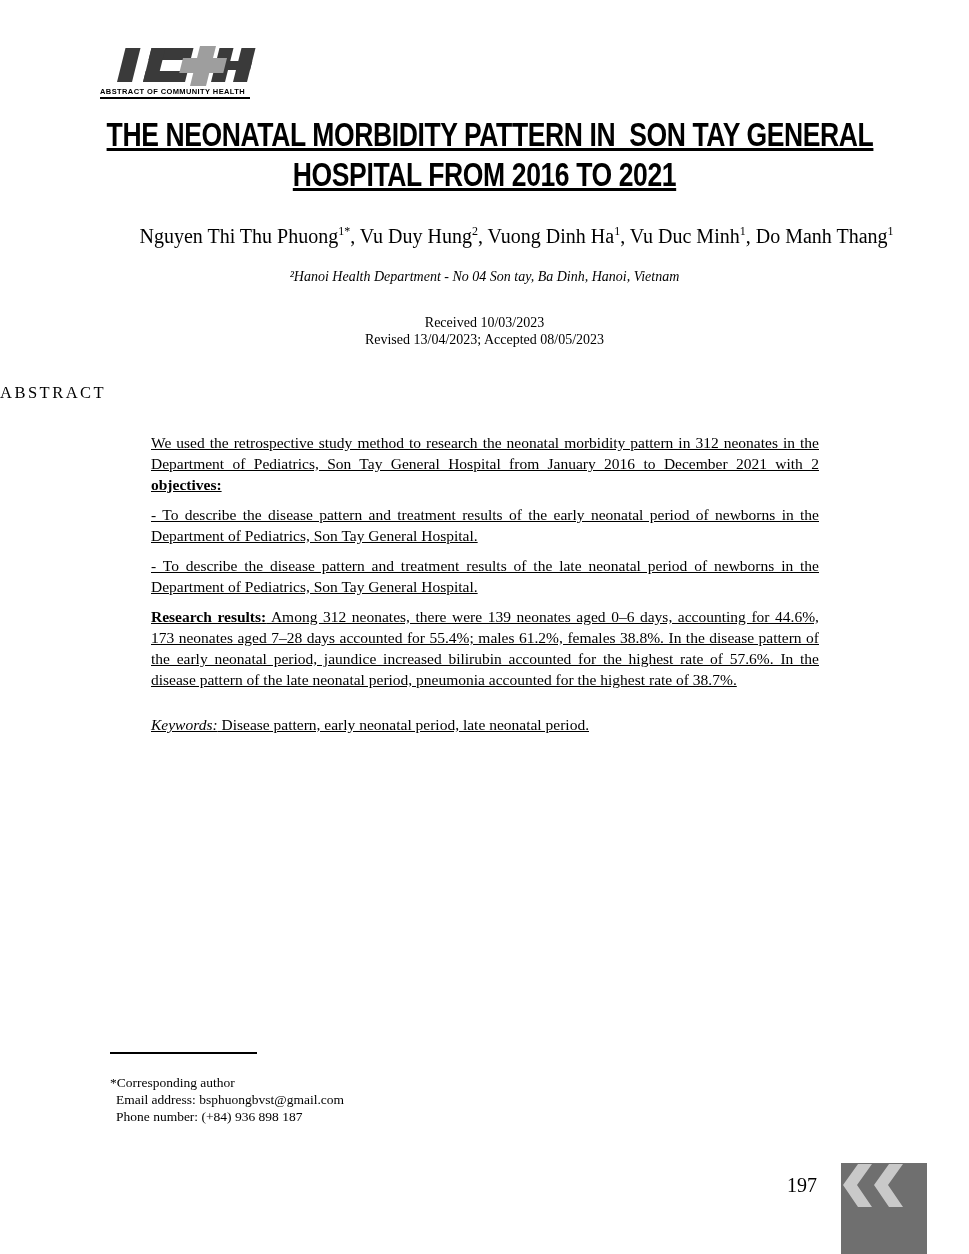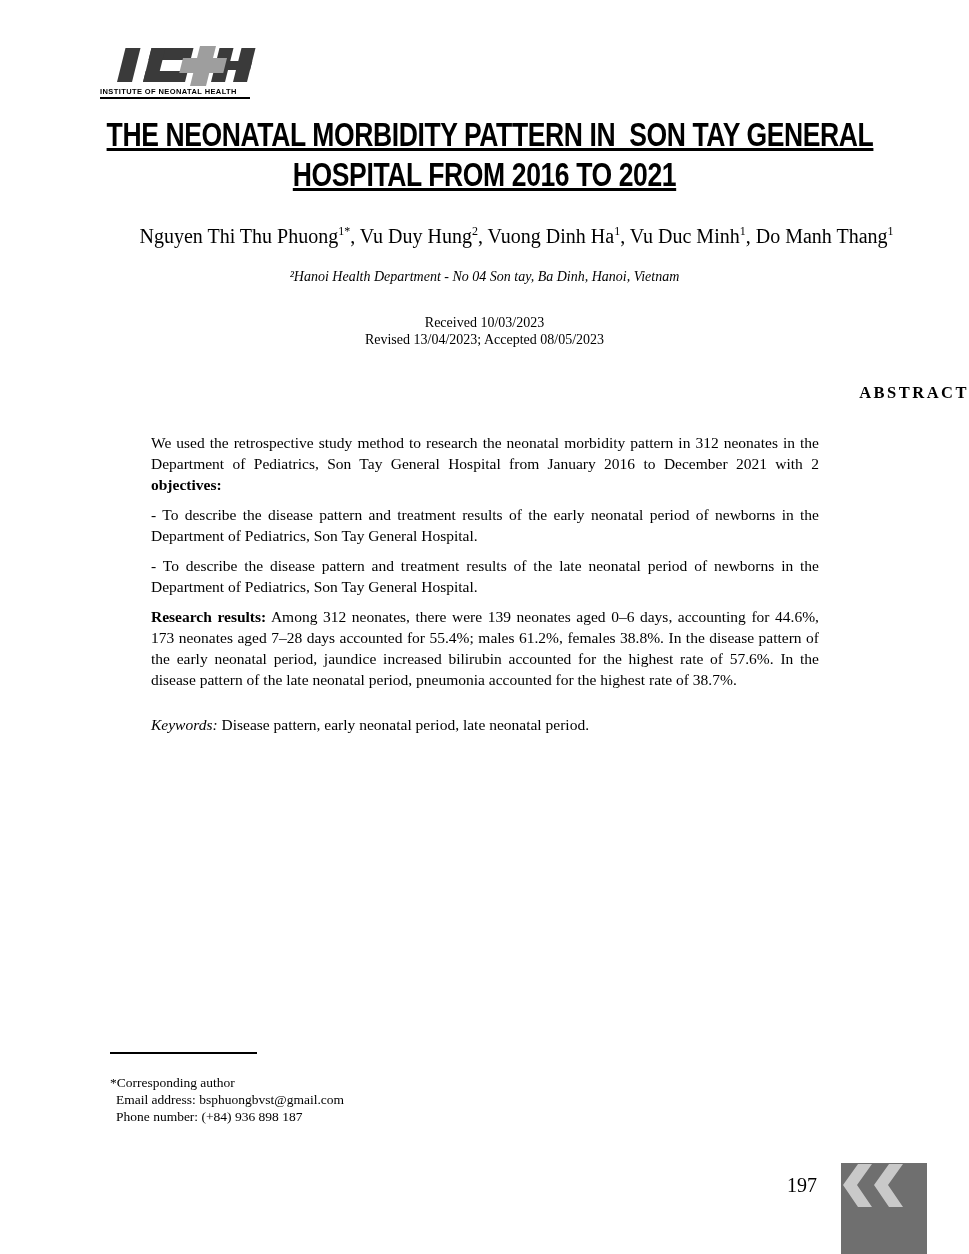--- a/index.html
+++ b/index.html
@@ -43,25 +43,25 @@
   
   .authors{position:absolute;left:0;top:224px;width:100%;text-align:center;font-size:20px;padding-left:32px;}
   .authors sup{font-size:12px;}
   
   .affiliations{position:absolute;left:0;top:268px;width:100%;text-align:center;
     font-style:italic;font-size:14px;line-height:17.5px;}
   
   .dates{position:absolute;left:0;top:315px;width:100%;text-align:center;
     font-size:14px;line-height:16.5px;}
   
-  .abstract-heading{position:absolute;left:0;top:383px;width:100%;text-align:right;
-    font-weight:bold;font-size:16.5px;letter-spacing:2.5px;}
+  .abstract-heading{position:absolute;left:0;top:383px;width:100%;text-align:left;
+    font-weight:normal;font-size:16.5px;letter-spacing:2.5px;}
   .abstract-body{position:absolute;left:151px;top:432px;width:676px;
     font-size:15.5px;line-height:21px;text-align:justify;}
-  .abstract-body p{margin:0 8px 9px 0;}
+  .abstract-body p{margin:0 8px 9px 0;text-decoration:underline;}
   .keywords{margin-top:24px !important;}
   .keywords .kw-label{font-style:italic;}
   
   .footnote{position:absolute;left:110px;top:1052px;font-size:13.5px;line-height:17px;}
   .footnote-rule{width:147px;height:2px;background:#000;margin-bottom:20px;}
   .footnote .indent{padding-left:6px;}
   
   .page-number{position:absolute;left:787px;top:1174px;font-size:20px;}
   .corner-block{
     position:absolute;left:841px;top:1163px;width:86px;height:91px;
@@ -81,21 +81,21 @@
         <rect x="44" y="2" width="42" height="12" fill="var(--logo-dark)"></rect>
         <rect x="44" y="2" width="14" height="34" fill="var(--logo-dark)"></rect>
         <rect x="44" y="25" width="42" height="11" fill="var(--logo-dark)"></rect>
         <rect x="112" y="2" width="14" height="34" fill="var(--logo-dark)"></rect>
         <rect x="134" y="2" width="14" height="34" fill="var(--logo-dark)"></rect>
         <rect x="112" y="15" width="36" height="9" fill="var(--logo-dark)"></rect>
         <rect x="92" y="0" width="16" height="40" fill="var(--logo-cross)"></rect>
         <rect x="78" y="12" width="44" height="15" fill="var(--logo-cross)"></rect>
       </g>
     </svg>
-    <div class="logo-sub">INSTITUTE OF NEONATAL HEALTH</div>
+    <div class="logo-sub">ABSTRACT OF COMMUNITY HEALTH</div>
   </div>
 
 
   <h1 class="title" style="margin:0;font-weight:normal;text-decoration:underline;">
     <div class="title-line">THE NEONATAL MORBIDITY PATTERN IN  SON TAY GENERAL</div>
     <div class="title-line">HOSPITAL FROM 2016 TO 2021</div>
   </h1>
 
   <div class="authors"><span>Nguyen Thi Thu Phuong<sup>1*</sup></span>, <span>Vu Duy Hung<sup>2</sup></span>, <span>Vuong Dinh Ha<sup>1</sup></span>, <span>Vu Duc Minh<sup>1</sup></span>, <span>Do Manh Thang<sup>1</sup></span></div>
 

